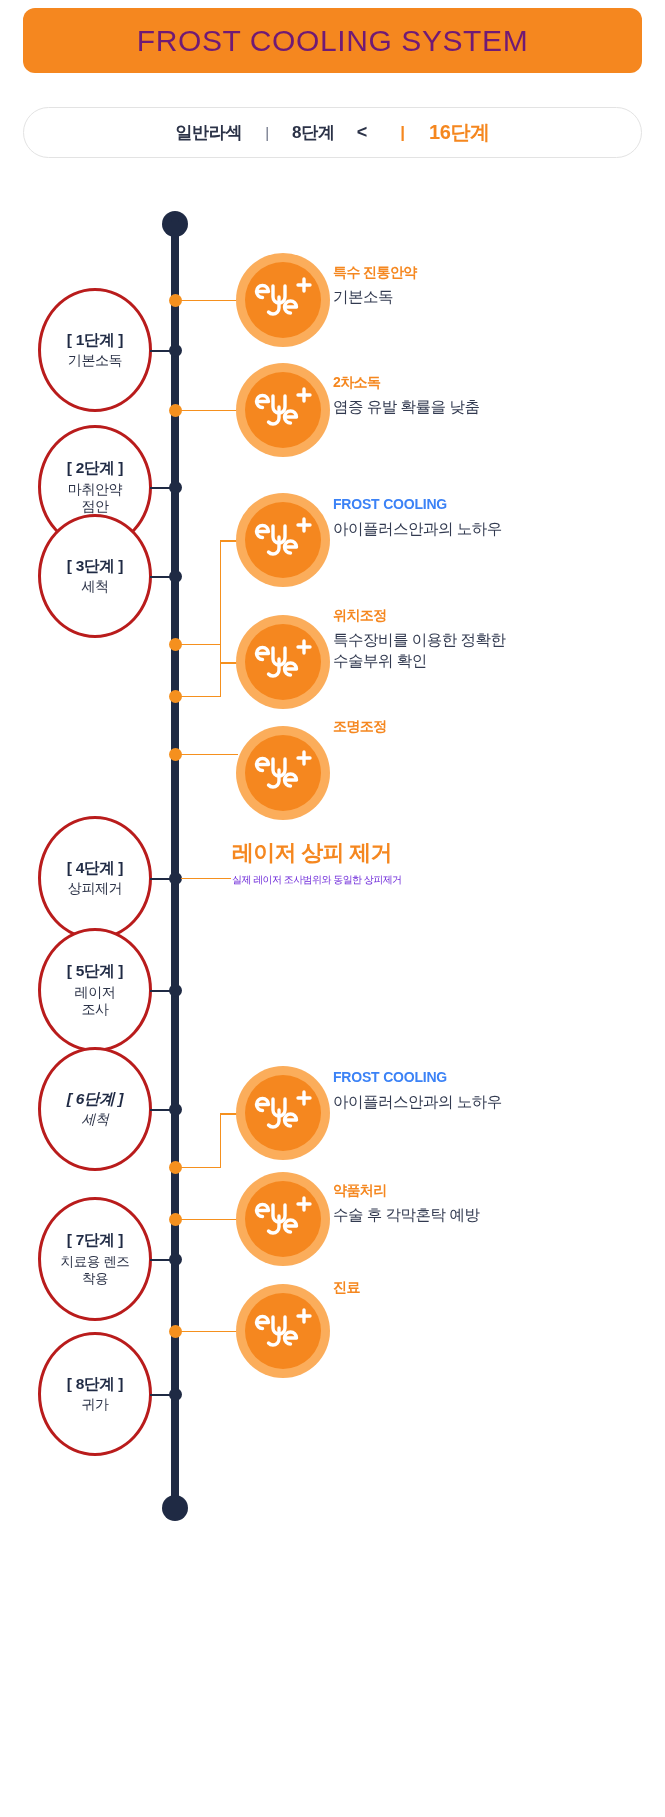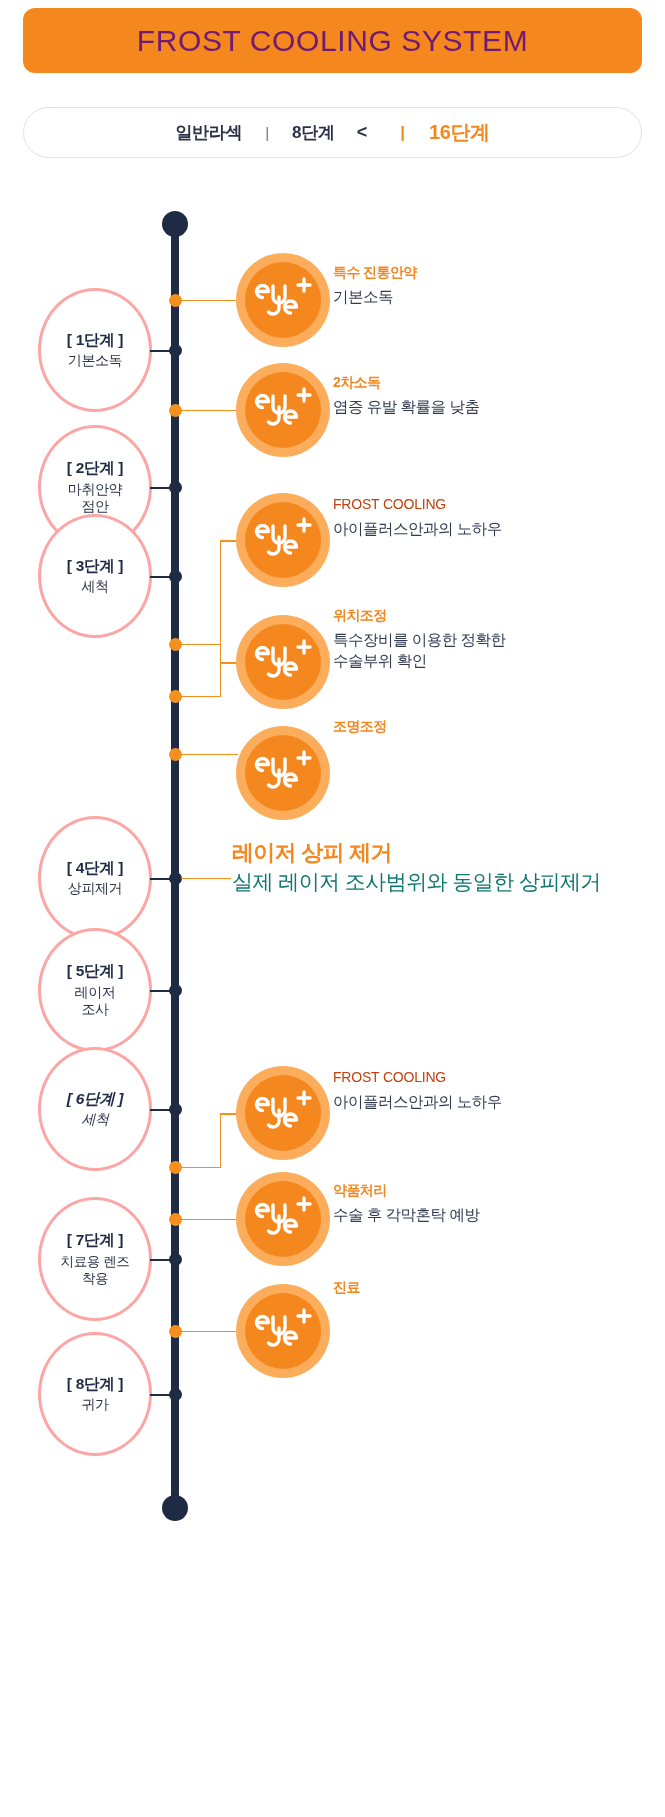--- a/index.html
+++ b/index.html
@@ -48,21 +48,21 @@
   .cap.bottom{top:1495px;}
 
   
   .dot{position:absolute;width:13px;height:13px;border-radius:50%;left:168.5px;}
   .dot.navy{background:#1F2A44;}
   .dot.orange{background:#F5901E;}
 
   
   .step{
     position:absolute;width:114px;height:124px;
-    border:3px solid #fca5a5;border-radius:50%;background:#fff;
+    border:3px solid #b91c1c;border-radius:50%;background:#fff;
     display:flex;flex-direction:column;align-items:center;justify-content:center;
     line-height:1.28;text-align:center;
   }
   .step-no{font-size:15.5px;font-weight:800;color:#1F2A44;letter-spacing:-.3px;}
   .step-lbl{font-size:14px;font-weight:400;color:#2b3247;letter-spacing:-.4px;margin-top:3px;}
 
   
   .stub{position:absolute;height:2.4px;background:#1F2A44;}
 
   
@@ -72,35 +72,35 @@
   }
   .badge-core{
     width:76px;height:76px;border-radius:50%;background:#F5871F;
     display:flex;align-items:center;justify-content:center;
   }
   .badge-core svg{display:block;}
 
   .entry-txt{position:absolute;left:333px;}
   .entry-head{font-size:14px;font-weight:800;letter-spacing:-.6px;line-height:1.12;white-space:nowrap;}
   .entry-head.orange{color:#F5871F;}
-  .entry-head.blue{color:#c2410c;font-weight:400;letter-spacing:-.2px;}
+  .entry-head.blue{color:#3b82f6;font-weight:700;letter-spacing:-.2px;}
   .entry-desc{
     font-size:15.5px;color:#31394f;font-weight:400;letter-spacing:-.5px;
     line-height:1.38;margin-top:5px;white-space:pre-line;
   }
 
   
   .elb{position:absolute;background:#F5901E;}
   .elb.h{height:1.8px;}
   .elb.v{width:1.8px;}
 
   
   .laser-txt{position:absolute;left:232px;}
   .laser-head{font-size:22px;font-weight:800;color:#F5871F;letter-spacing:-.7px;}
-  .laser-desc{font-size:21px;color:#0f766e;letter-spacing:-.55px;}
+  .laser-desc{font-size:10px;color:#6d28d9;letter-spacing:-.55px;margin-top:5px;}
 </style>
 </head>
 <body>
 
 <div class="banner">
   <span class="banner-title">FROST COOLING SYSTEM</span>
 </div>
 
 <div class="compare-pill">
   <span class="cmp-plain">일반라섹</span>

